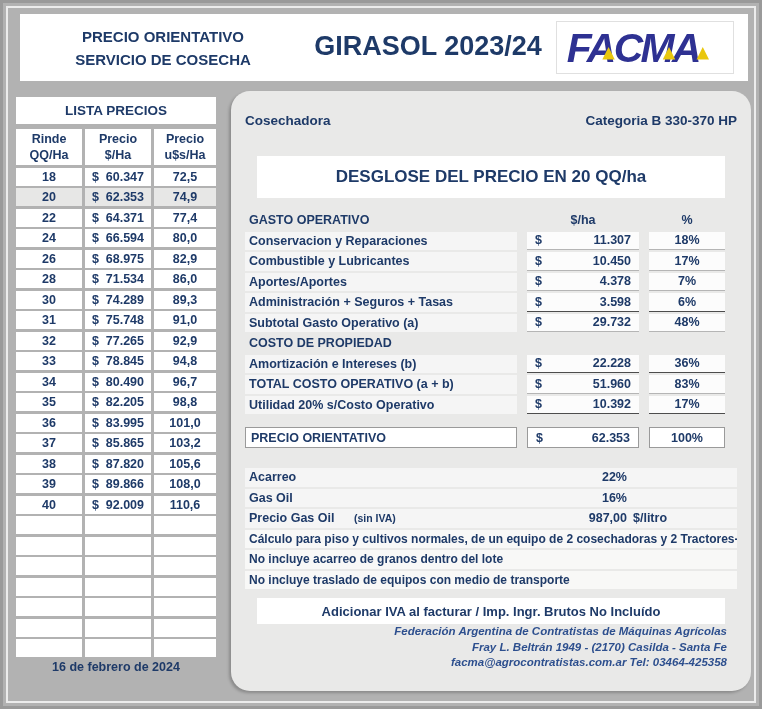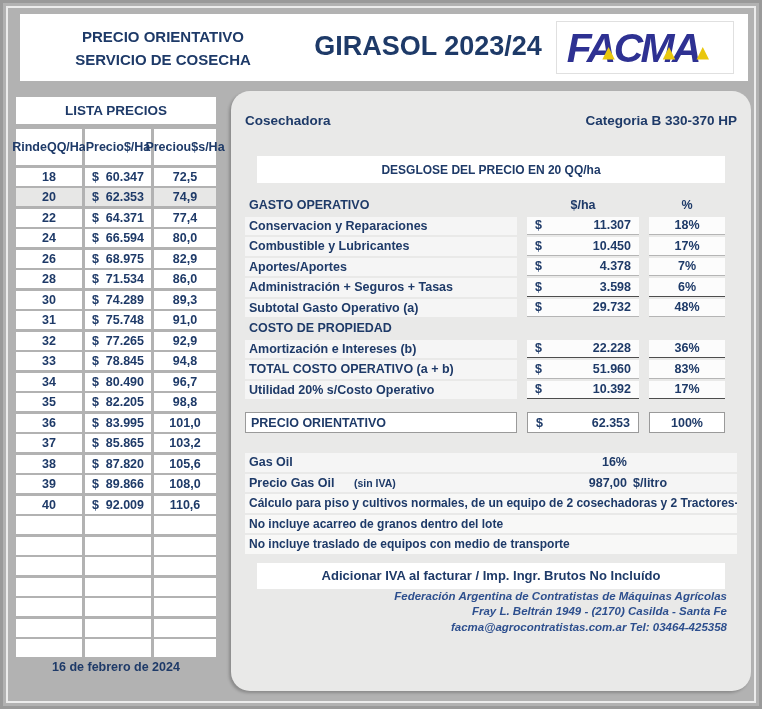--- a/index.html
+++ b/index.html
@@ -26,32 +26,32 @@
   
   .list-title { position:absolute; left:13px; top:94px; width:200px; height:27px; background:#fff;
                 text-align:center; line-height:27px; font-size:13.5px; font-weight:bold; }
   .price-table { position:absolute; left:13px; top:126px; width:200px;
                  display:grid; grid-template-columns:66px 66px 62px;
                  grid-template-rows:36px; grid-auto-rows:18px; gap:2.5px 3px; }
   .cell { background:#fff; display:flex; align-items:center; justify-content:center;
           font-size:12.5px; font-weight:bold; color:#1e3a68; }
   .cell.hl { background:#e7e7e6; }
   .cell.money { justify-content:space-between; padding:0 7px; }
-  .hcell { background:#fff; display:flex; flex-direction:row; align-items:center; justify-content:center;
+  .hcell { background:#fff; display:flex; flex-direction:column; align-items:center; justify-content:center;
            font-size:12.5px; font-weight:bold; line-height:16px; }
   .date-label { position:absolute; left:13px; top:657px; width:200px; text-align:center;
                 font-size:12.5px; font-weight:bold; }
 
   
   .detail-panel { position:absolute; left:228px; top:88px; width:520px; height:600px;
                   background:#e9e9e8; box-shadow:-2px 2px 3px rgba(0,0,0,.22);
                   padding:14px 14px 0 14px; font-weight:bold;border-radius:19px; }
   .panel-head { display:flex; justify-content:space-between; font-size:13.5px; margin-top:8px; }
-  .white-bar { background:#fff; height:27px; margin:0 12px; display:flex; align-items:center;
-               justify-content:center; font-size:12px; font-weight:bold; }
+  .white-bar { background:#fff; height:42px; margin:0 12px; display:flex; align-items:center;
+               justify-content:center; font-size:17px; font-weight:bold; }
   .desglose-bar { margin-top:28px; }
 
   .cost-table { margin-top:13px; display:grid; grid-template-columns:272px 112px 76px;
                 column-gap:10px; row-gap:2px; grid-auto-rows:18.5px; font-size:12.5px; }
   .c-label { display:flex; align-items:center; padding-left:4px; background:rgba(255,255,255,.55);
              white-space:nowrap; overflow:hidden; }
   .c-label.plain { background:transparent; }
   .c-val { background:#fcfcfc; border-bottom:1px solid #b5b5b5; display:flex; align-items:center;
            justify-content:space-between; padding:0 8px; }
   .c-pct { background:#fcfcfc; border-bottom:1px solid #b5b5b5; display:flex; align-items:center;
@@ -318,20 +318,25 @@
       <div class="p-label">PRECIO ORIENTATIVO</div>
       <div class="p-val">
         <span class="cur">$</span>
         <span>62.353</span>
       </div>
       <div class="p-pct">100%</div>
     </div>
 
     <div class="params" id="params">
         <div class="param-row">
+          <span class="param-label">Acarreo</span>
+          <span class="param-value">22%</span>
+          <span class="param-unit"></span>
+        </div>
+        <div class="param-row">
           <span class="param-label">Gas Oil</span>
           <span class="param-value">16%</span>
           <span class="param-unit"></span>
         </div>
         <div class="param-row">
           <span class="param-label">Precio Gas Oil <span class="param-note">(sin IVA)</span></span>
           <span class="param-value">987,00</span>
           <span class="param-unit">$/litro</span>
         </div>
       </div>

